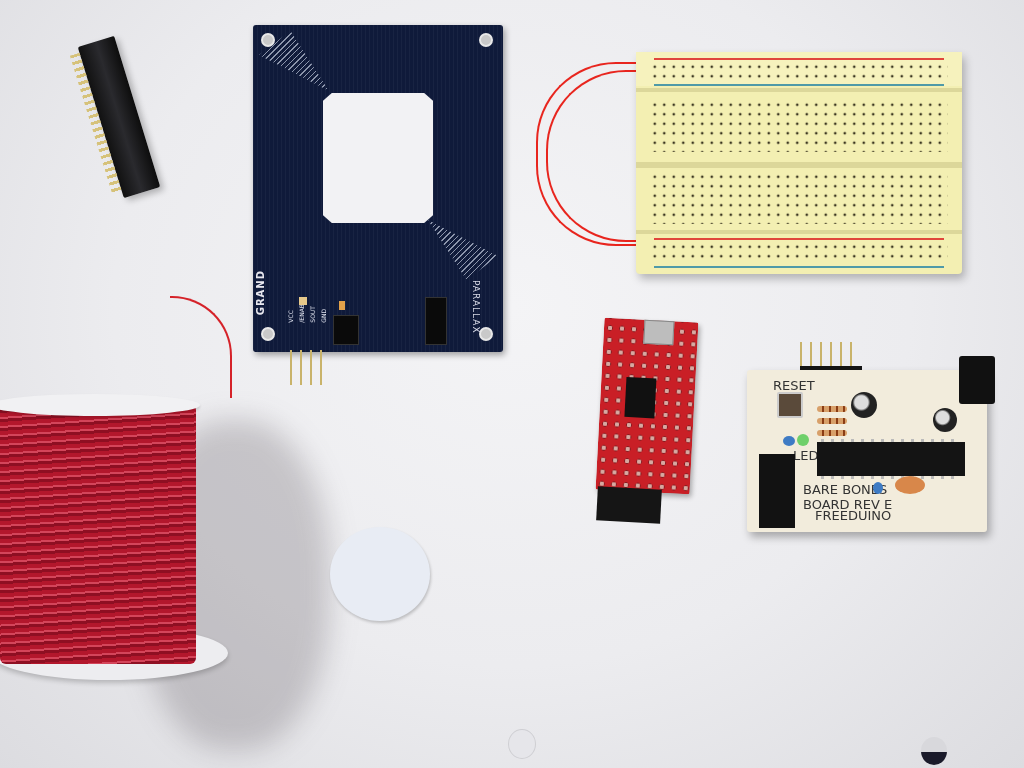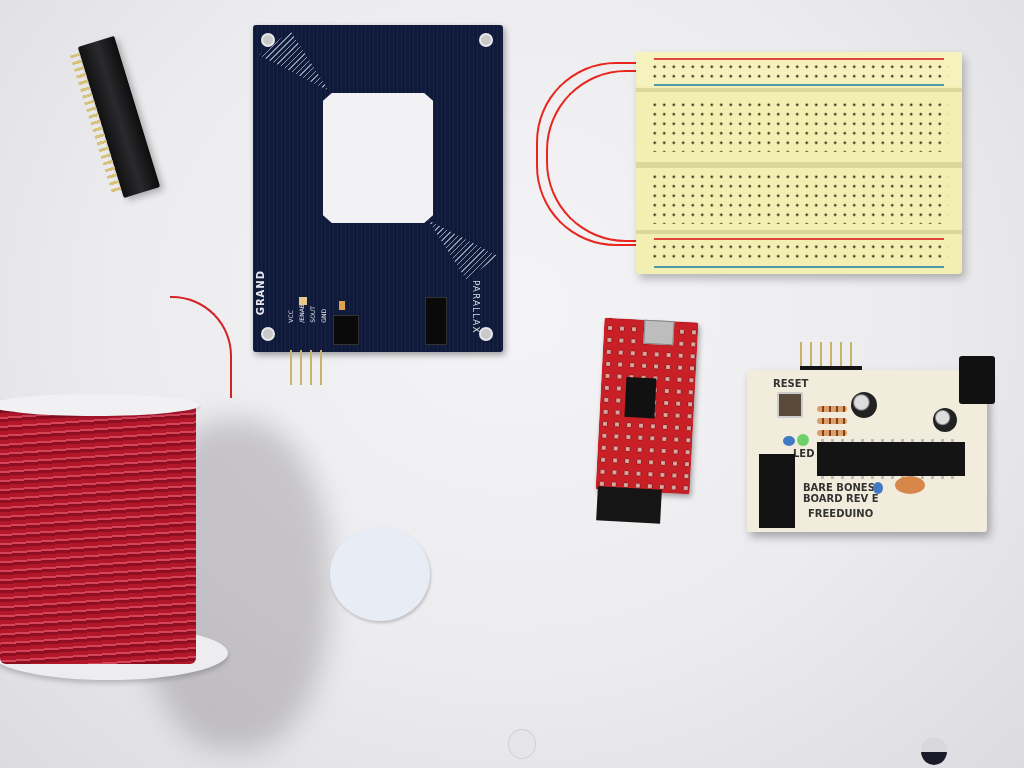--- a/index.html
+++ b/index.html
@@ -46,21 +46,21 @@
   #ftdi-header{left:597px;top:488px;width:64px;height:34px;background:#151515;transform:rotate(3deg);}
   
   #arduino{left:747px;top:370px;width:240px;height:162px;background:#f2ecdc;border-radius:3px;box-shadow:3px 5px 8px rgba(0,0,0,.3);}
   #arduino .mcu{position:absolute;left:70px;top:72px;width:148px;height:34px;background:#141414;}
   #arduino .mcu::before{content:"";position:absolute;left:4px;right:4px;top:-3px;height:3px;background:repeating-linear-gradient(90deg,#bbb 0 3px,transparent 3px 10px);}
   #arduino .mcu::after{content:"";position:absolute;left:4px;right:4px;bottom:-3px;height:3px;background:repeating-linear-gradient(90deg,#bbb 0 3px,transparent 3px 10px);}
   #arduino .socket{position:absolute;left:12px;top:84px;width:36px;height:74px;background:#121212;}
   #arduino .jack{position:absolute;left:212px;top:-14px;width:36px;height:48px;background:#111;border-radius:3px;}
   #arduino .cap{position:absolute;border-radius:50%;background:radial-gradient(circle at 40% 40%,#ddd 0 30%,#222 40%);}
   #arduino .res{position:absolute;width:30px;height:6px;border-radius:3px;background:repeating-linear-gradient(90deg,#d8a06a 0 5px,#8a3c14 5px 7px);}
-  #arduino .label{position:absolute;font-size:10px;color:#333;font-weight:bold;}
+  #arduino .label{position:absolute;font-size:13px;color:#333;font-weight:normal;}
   #arduino .led{position:absolute;left:50px;top:64px;width:12px;height:12px;border-radius:50%;background:#6fd06a;}
   #arduino .btn{position:absolute;left:30px;top:22px;width:22px;height:22px;background:#5a4a3a;border:2px solid #ccc;border-radius:2px;}
   #arduino-pins{left:800px;top:342px;width:58px;height:30px;background:repeating-linear-gradient(90deg,#c9b36a 0 2px,transparent 2px 10px);}
   #arduino-header{left:800px;top:366px;width:62px;height:12px;background:#151515;}
   
   #spool-shadow{left:140px;top:420px;width:190px;height:330px;border-radius:45%;background:rgba(80,70,80,.25);filter:blur(14px);}
   #spool-top{left:-10px;top:394px;width:210px;height:22px;border-radius:50%;background:#f1f1f3;box-shadow:0 2px 3px rgba(0,0,0,.15);}
   #spool-bottom{left:-10px;top:626px;width:238px;height:54px;border-radius:50%;background:#ededf0;box-shadow:0 3px 5px rgba(0,0,0,.2);}
   #spool-wire{left:0;top:404px;width:196px;height:260px;border-radius:6px;
     background:repeating-linear-gradient(176deg,#b3172c 0 4px,#d4455a 4px 6px,#8e0f22 6px 9px);}
@@ -136,21 +136,21 @@
   <div class="led"></div>
   <div class="label" style="left:46px;top:78px;">LED</div>
   <div class="res" style="left:70px;top:36px;"></div>
   <div class="res" style="left:70px;top:48px;"></div>
   <div class="res" style="left:70px;top:60px;"></div>
   <div class="cap" style="left:104px;top:22px;width:26px;height:26px;"></div>
   <div class="cap" style="left:186px;top:38px;width:24px;height:24px;"></div>
   <div class="mcu"></div>
   <div class="socket"></div>
   <div class="label" style="left:56px;top:112px;width:90px;">BARE BONES BOARD REV E</div>
-  <div class="label" style="left:61px;top:138px;">FREEDUINO</div>
+  <div class="label" style="left:68px;top:138px;">FREEDUINO</div>
   <div class="cap" style="left:148px;top:106px;width:30px;height:18px;background:#d8874a;"></div>
   <div class="cap" style="left:126px;top:112px;width:10px;height:12px;background:#3e7bc4;"></div>
   <div class="cap" style="left:36px;top:66px;width:12px;height:10px;background:#3e7bc4;"></div>
 </div>
 
 <div id="spool-shadow" class="abs"></div>
 <div id="spool-lead" class="abs"></div>
 <div id="spool-bottom" class="abs"></div>
 <div id="spool-wire" class="abs"></div>
 <div id="spool-top" class="abs"></div>

